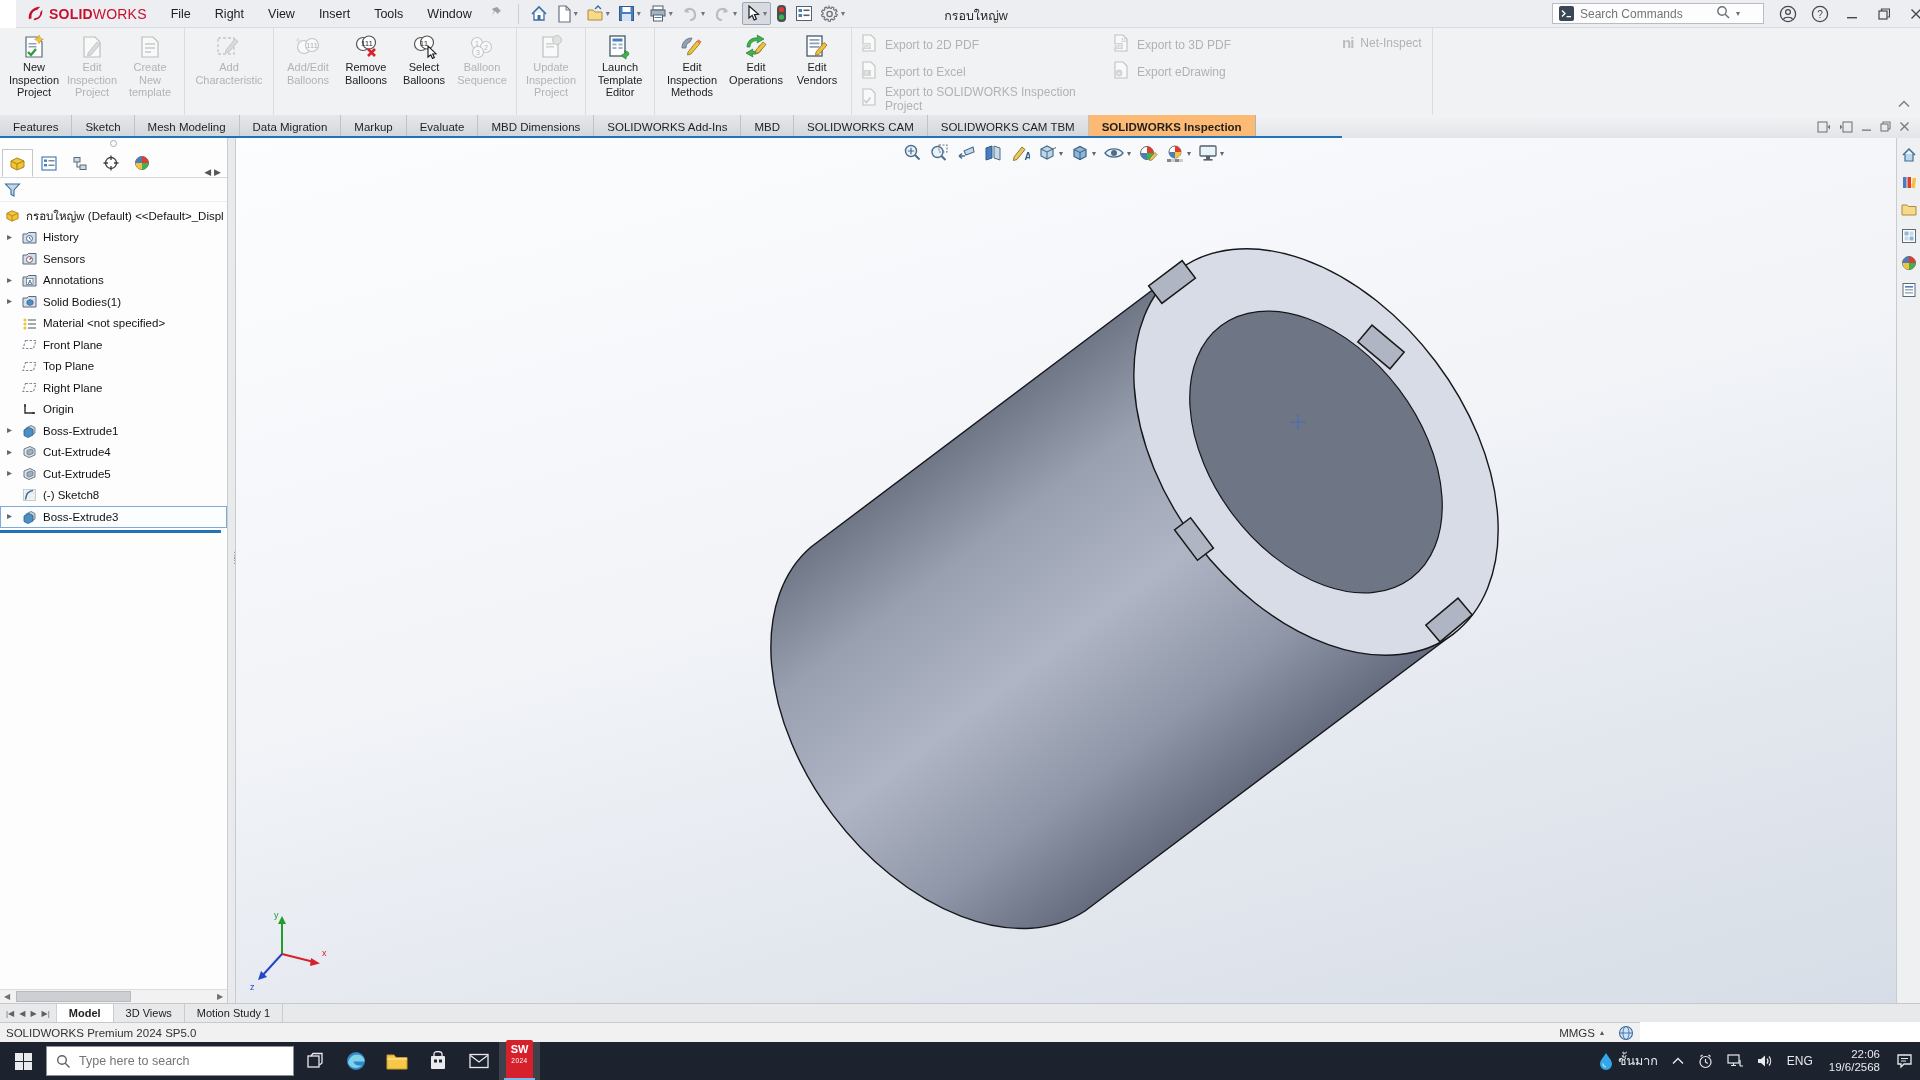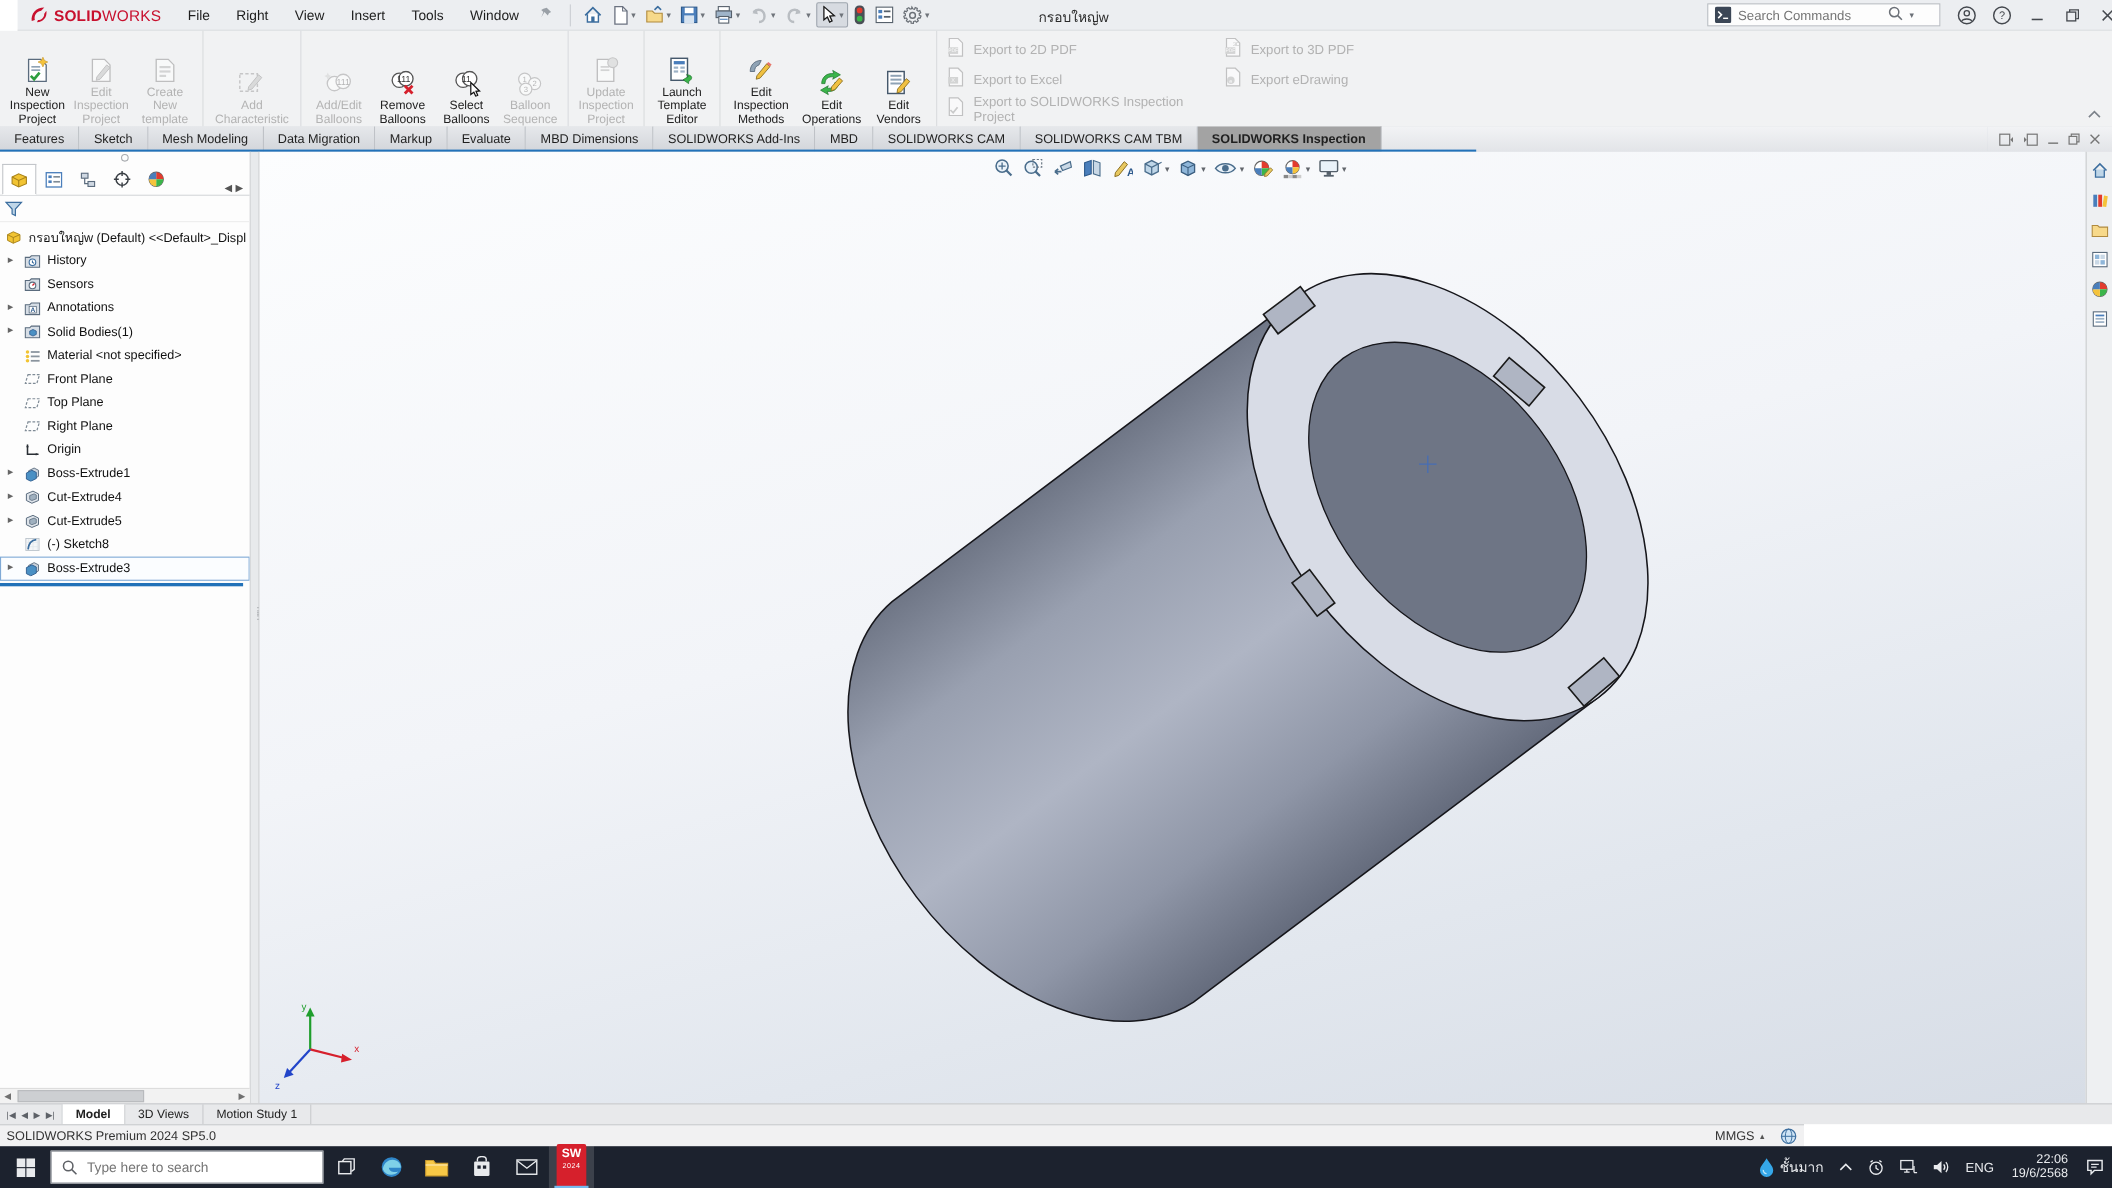--- a/index.html
+++ b/index.html
@@ -22,40 +22,40 @@
   .qbtn.sel{background:#D7DBE1;border:1px solid #9FA6AF;}
   .doc-title{position:absolute;left:50%;transform:translateX(-50%);top:6px;font-size:12.5px;color:#2a2a2a;}
   .tsearch{margin-left:auto;display:flex;align-items:center;gap:6px;background:#FDFDFD;border:1px solid #B9BDC3;height:21px;padding:0 6px;width:212px;}
   .tsearch input{border:0;outline:0;background:transparent;font-size:12px;color:#be185d;width:130px;font-family:inherit;}
   .tsearch .mag{color:#6b7077;}
   .twin{display:flex;align-items:center;gap:4px;margin-left:10px;}
   .twbtn{width:28px;height:22px;display:flex;align-items:center;justify-content:center;color:#44484e;}
 
   
   .ribbon{position:absolute;top:28px;left:0;width:1920px;height:87px;background:#F1F2F3;border-bottom:0;display:flex;align-items:stretch;}
-  .rgroup{display:flex;align-items:flex-end;padding:3px 5px 0 5px;border-right:1px solid #DADCDE;}
+  .rgroup{display:flex;align-items:flex-start;padding:3px 5px 0 5px;border-right:1px solid #DADCDE;}
   .rbtn{width:58px;text-align:center;padding-top:2px;}
   .rbtn.w76{width:78px;} .rbtn.w64{width:64px;}
   .rbtn .ricon{height:28px;display:flex;align-items:center;justify-content:center;}
   .rbtn .rlabel{font-size:11px;line-height:12.5px;color:#222;}
   .rbtn.dis .rlabel{color:#B3B3B3;}
   .rbtn.dis .ricon{filter:grayscale(1) opacity(.5);}
   .rexp{display:grid;grid-template-columns:252px 212px;grid-auto-rows:27px;align-content:start;padding:3px 8px;}
   .rexp-item{display:flex;align-items:center;gap:7px;font-size:12px;color:#B2B2B2;}
   .rexp-item .ricon{filter:grayscale(1) opacity(.55);}
   .rexp-item.c1{grid-column:1;} .rexp-item.c2{grid-column:2;}
   .rni{display:flex;align-items:flex-start;padding:8px 10px;gap:7px;font-size:12px;color:#B2B2B2;}
   .ni-logo{font-weight:700;font-size:15px;color:#BDBDBD;letter-spacing:-1px;line-height:14px;}
   .ribbon-collapse{position:absolute;right:10px;bottom:4px;color:#7c828a;}
 
   
   .tabbar{position:absolute;top:115px;left:0;width:1920px;height:23px;background:#D6D9DE;display:flex;align-items:stretch;}
   .tabbar::after{content:'';position:absolute;left:0;top:21px;width:1342px;height:2px;background:#2272B9;}
   .ctab{padding:0 13px;display:flex;align-items:center;font-size:11.5px;color:#1f1f1f;border-right:1px solid #BFC2C7;background:linear-gradient(#E6E8EB,#D2D5DA);}
-  .ctab.active{background:#a3a3a3;font-weight:700;border-right:1px solid #AFB2B7;}
+  .ctab.active{background:#fdba74;font-weight:700;border-right:1px solid #AFB2B7;}
   .tab-fill{flex:1;background:linear-gradient(#F2F3F5,#E2E4E8);}
   .docwin{display:flex;align-items:center;gap:8px;padding:0 10px;background:linear-gradient(#F2F3F5,#E2E4E8);color:#6c7077;}
 
   
   .main{position:absolute;top:138px;left:0;width:1920px;height:865px;}
   
   .ftree{position:absolute;left:0;top:0;width:228px;height:865px;background:#FDFDFD;border-right:1px solid #C9CBCE;display:flex;flex-direction:column;}
   .fsplit-dot{height:10px;display:flex;align-items:center;justify-content:center;}
   .fsplit-dot i{width:7px;height:7px;border:1px solid #A9ACB0;border-radius:50%;display:block;}
   .ptabs{display:flex;align-items:flex-end;height:30px;border-bottom:1px solid #D5D7DA;padding:0 2px;}
@@ -462,20 +462,24 @@
             </svg></span>
         <span>Export eDrawing</span>
       </div>
       <div class="rexp-item c1">
         <span class="ricon"><svg width="18" height="18" viewBox="0 0 18 18">
               <path d="M3 1h8l4 4v12H3z" fill="#fff" stroke="#999" stroke-width="1.1"></path>
               <path d="M4 12 l2.5 2.5 4-5" stroke="#aaa" stroke-width="1.6" fill="none"></path>
             </svg></span>
         <span>Export to SOLIDWORKS Inspection Project</span>
       </div>
+    </div>
+    <div class="rgroup rni">
+      <span class="ni-logo">ni</span>
+      <span>Net-Inspect</span>
     </div>
     <span class="ribbon-collapse"><svg width="12" height="8" viewBox="0 0 12 8">
           <path d="M1 6.5 L6 1.5 L11 6.5" fill="none" stroke="#7c828a" stroke-width="1.5"></path>
         </svg></span>
   </div>
 
   <div class="tabbar">
     <span class="ctab">Features</span>
     <span class="ctab">Sketch</span>
     <span class="ctab">Mesh Modeling</span>

